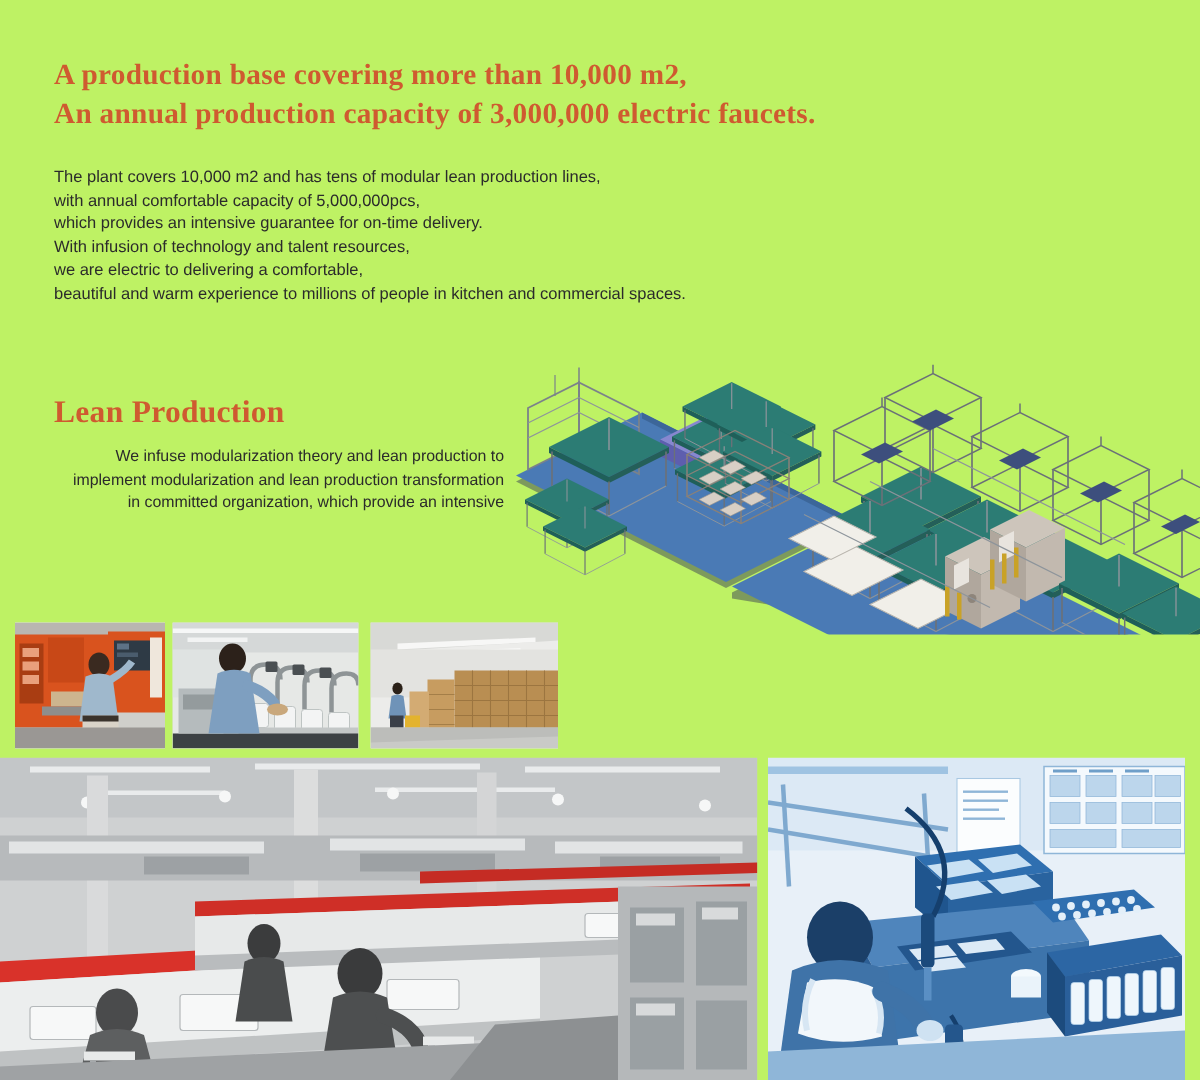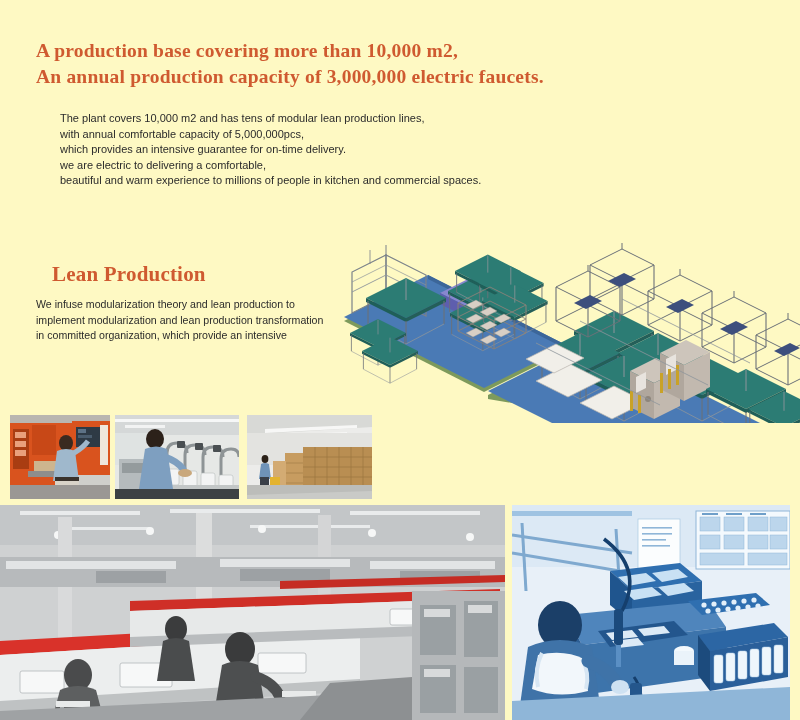--- a/index.html
+++ b/index.html
@@ -2,47 +2,47 @@
 <html><head>
 <meta charset="utf-8">
 <style>
   * { box-sizing: border-box; margin: 0; padding: 0; }
   html, body {
     width: 800px; height: 720px;
     background: #ffffff;
     font-family: "Liberation Sans", sans-serif;
     overflow: hidden;
   }
-  #page { position: relative; width: 800px; height: 720px; background: #fef9c3; }
+  #page { position: relative; width: 800px; height: 720px; background: #bef264; }
 
   
   .headline {
     position: absolute; left: 36px; top: 38px; width: 620px;
     font-family: "Liberation Serif", serif;
     font-weight: bold; font-size: 19.5px; line-height: 26px;
     color: #cf5a30; letter-spacing: .2px; white-space: nowrap;
   }
   .headline .l2 { display:block; }
 
   
   .intro {
     position: absolute; left: 36px; top: 111px; width: 520px;
     font-size: 11px; line-height: 15.6px; color: #2b2b2b;
   }
-  .intro span { display: block; white-space: nowrap; margin-left: 24px; }
+  .intro span { display: block; white-space: nowrap; }
 
   
   .lean-title {
     position: absolute; left: 36px; top: 262px;
     font-family: "Liberation Serif", serif;
-    font-weight: bold; font-size: 21px; color: #cf5a30; letter-spacing: .2px; margin-left: 16px;
+    font-weight: bold; font-size: 21px; color: #cf5a30; letter-spacing: .2px;
   }
   .lean-body {
     position: absolute; left: 36px; top: 297px; width: 300px;
-    font-size: 10.6px; line-height: 15.6px; color: #2b2b2b;
+    font-size: 10.6px; line-height: 15.6px; color: #2b2b2b; text-align: right;
   }
   .lean-body span { display: block; white-space: nowrap; }
 
   
   .iso-wrap { position: absolute; left: 330px; top: 243px; width: 470px; height: 180px; }
   .iso-wrap svg { display: block; }
 
   
   .strip { position: absolute; left: 10px; top: 415px; height: 84px; }
   .ph { position: absolute; top: 0; height: 84px; overflow: hidden; background:#ddd; }
@@ -64,20 +64,21 @@
 
   <div class="headline">
     <span>A production base covering more than 10,000 m2,</span>
     <span class="l2">An annual production capacity of 3,000,000 electric faucets.</span>
   </div>
 
   <div class="intro">
     <span>The plant covers 10,000 m2 and has tens of modular lean production lines,</span>
     <span>with annual comfortable capacity of 5,000,000pcs,</span>
     <span>which provides an intensive guarantee for on-time delivery.</span>
+    <span>With infusion of technology and talent resources,</span>
     <span>we are electric to delivering a comfortable,</span>
     <span>beautiful and warm experience to millions of people in kitchen and commercial spaces.</span>
   </div>
 
   <div class="lean-title">Lean Production</div>
   <div class="lean-body">
     <span>We infuse modularization theory and lean production to</span>
     <span>implement modularization and lean production transformation</span>
     <span>in committed organization, which provide an intensive</span>
   </div>

